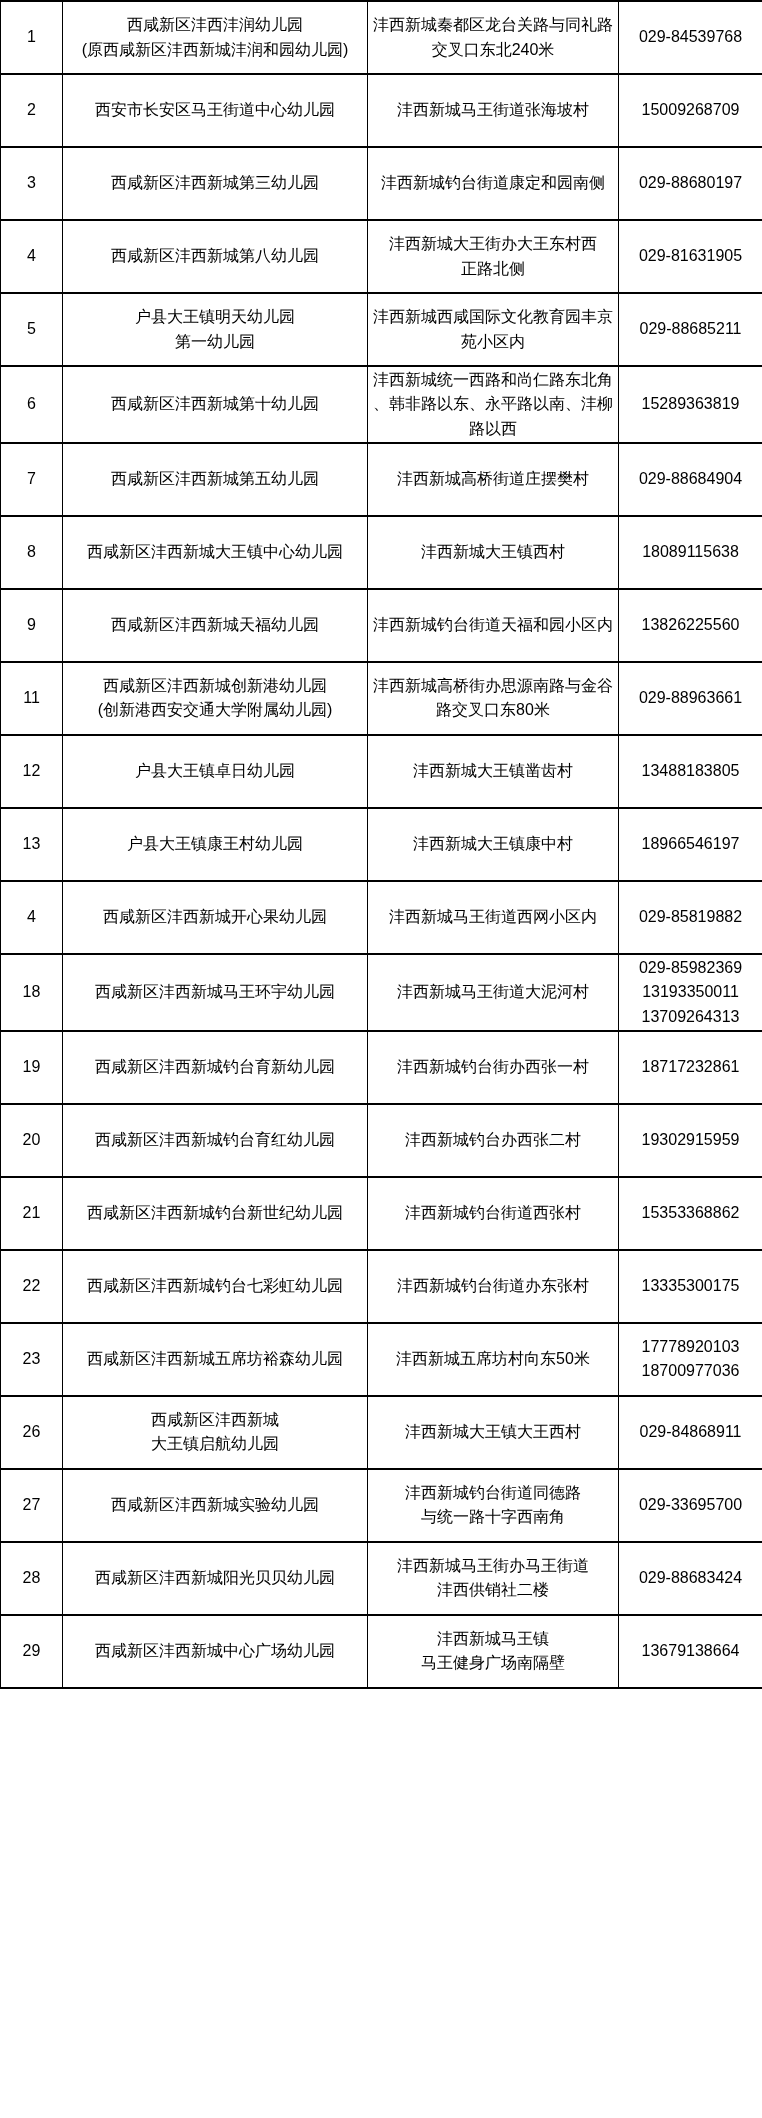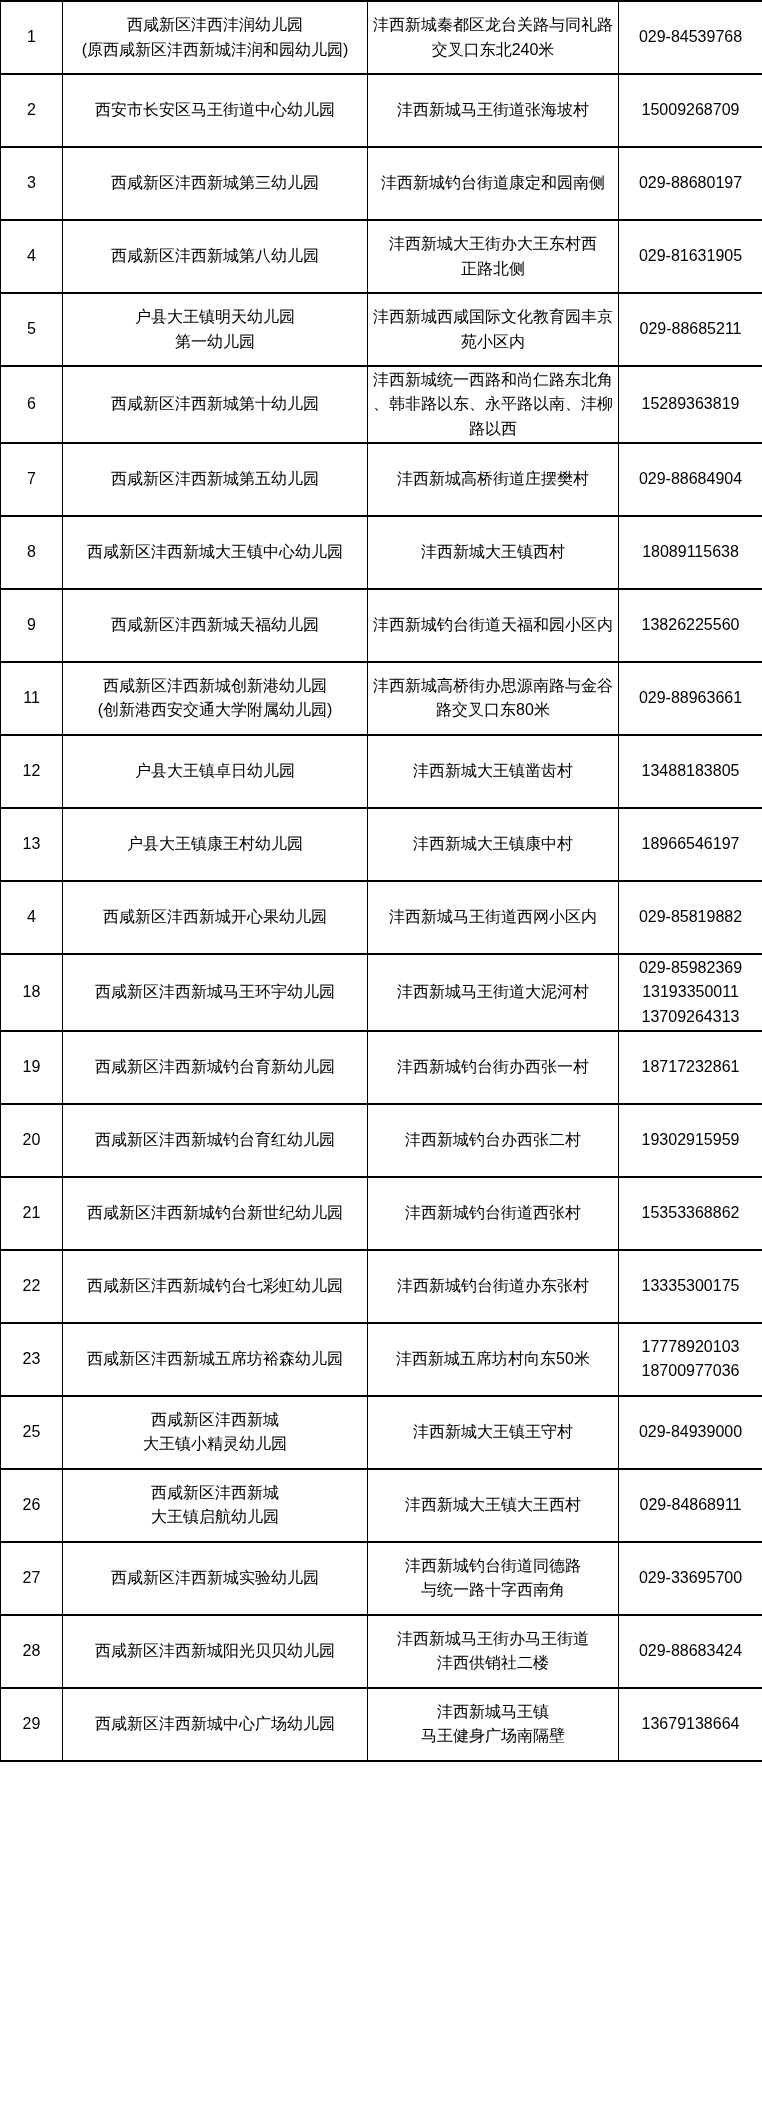--- a/index.html
+++ b/index.html
@@ -168,27 +168,20 @@
           <td>13335300175</td>
         </tr>
         <tr>
           <td>23</td>
           <td>西咸新区沣西新城五席坊裕森幼儿园</td>
           <td>沣西新城五席坊村向东50米</td>
           <td>17778920103
 18700977036</td>
         </tr>
         <tr>
-          <td>25</td>
-          <td>西咸新区沣西新城
-大王镇小精灵幼儿园</td>
-          <td>沣西新城大王镇王守村</td>
-          <td>029-84939000</td>
-        </tr>
-        <tr>
           <td>26</td>
           <td>西咸新区沣西新城
 大王镇启航幼儿园</td>
           <td>沣西新城大王镇大王西村</td>
           <td>029-84868911</td>
         </tr>
         <tr>
           <td>27</td>
           <td>西咸新区沣西新城实验幼儿园</td>
           <td>沣西新城钓台街道同德路

